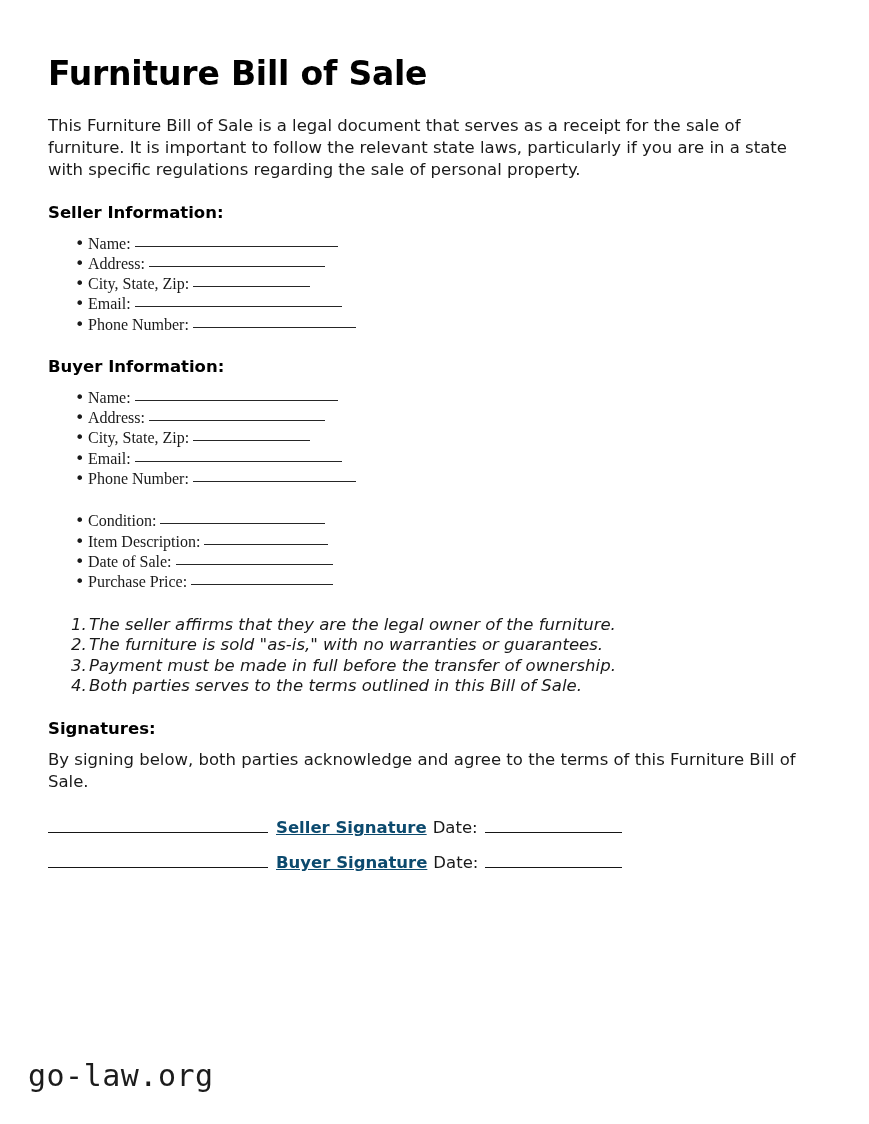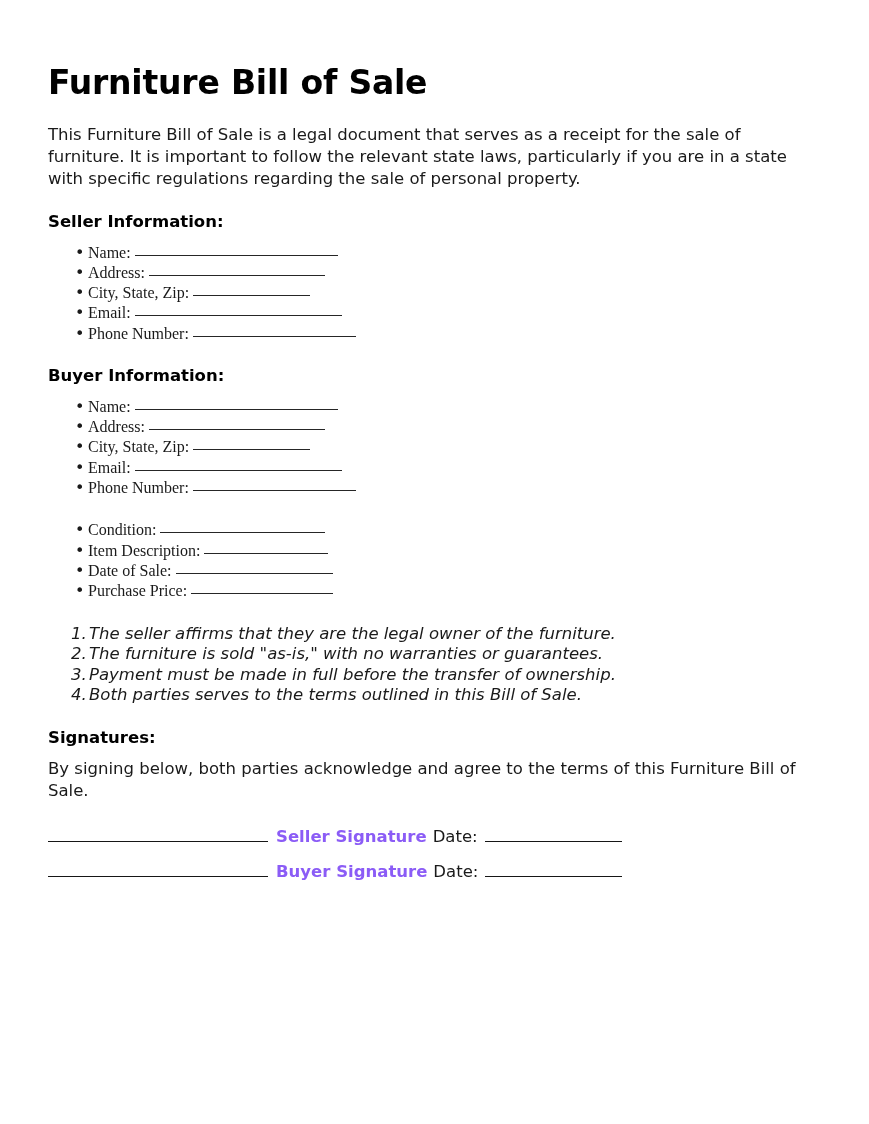--- a/index.html
+++ b/index.html
@@ -18,21 +18,21 @@
   .page {
     position: absolute;
     left: 0; top: 0;
     width: 869px;
     height: 1124px;
     background: #ffffff;
   }
   .content {
     position: absolute;
     left: 48px;
-    top: 64px;
+    top: 55px;
     width: 775px;
   }
 
   
   .doc-title {
     font-size: 33px;
     font-weight: bold;
     letter-spacing: -0.2px;
     margin: 0 0 22px 0;
     line-height: 1.15;
@@ -128,22 +128,23 @@
   .sig-line {
     display: inline-block;
     width: 220px;
     border-bottom: 1.8px solid #161616;
     height: 13px;
     margin-right: 8px;
     flex: 0 0 auto;
   }
   .sig-role {
     font-weight: bold;
-    color: #8b5cf6;
+    color: #0c4a6e;
     margin-right: 6px;
+    text-decoration: underline;
   }
   .date-label { margin-right: 7px; }
   .date-line {
     display: inline-block;
     width: 137px;
     border-bottom: 1.8px solid #161616;
     height: 13px;
     flex: 0 0 auto;
   }
 
@@ -212,13 +213,14 @@
         <div class="sig-row">
           <span class="sig-line"></span>
           <span class="sig-role">Buyer Signature</span>
           <span class="date-label">Date:</span>
           <span class="date-line"></span>
         </div>
       </div>
 
   </div>
 
+  <div class="footer-brand">go-law.org</div>
 </div>
 
 </body></html>

